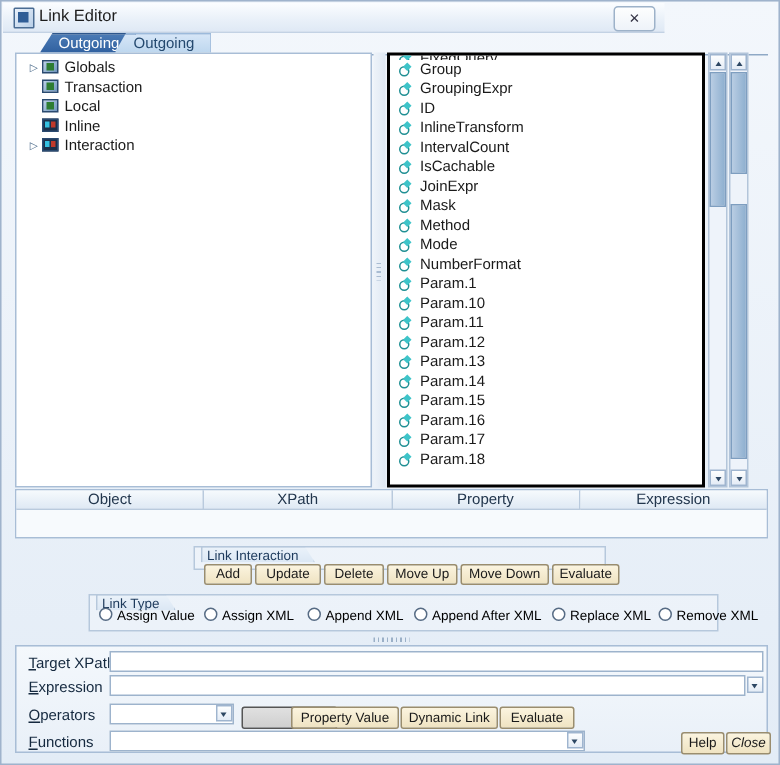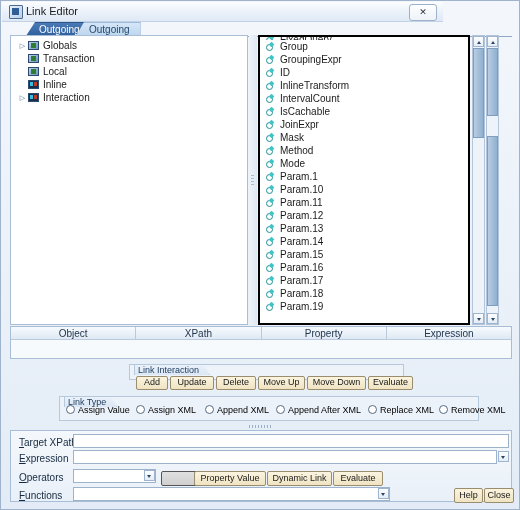--- a/index.html
+++ b/index.html
@@ -280,31 +280,31 @@
           <div class="li"><span class="lico"></span><span>Group</span></div>
           <div class="li"><span class="lico"></span><span>GroupingExpr</span></div>
           <div class="li"><span class="lico"></span><span>ID</span></div>
           <div class="li"><span class="lico"></span><span>InlineTransform</span></div>
           <div class="li"><span class="lico"></span><span>IntervalCount</span></div>
           <div class="li"><span class="lico"></span><span>IsCachable</span></div>
           <div class="li"><span class="lico"></span><span>JoinExpr</span></div>
           <div class="li"><span class="lico"></span><span>Mask</span></div>
           <div class="li"><span class="lico"></span><span>Method</span></div>
           <div class="li"><span class="lico"></span><span>Mode</span></div>
+          <div class="li"><span class="lico"></span><span>NumberFormat</span></div>
           <div class="li"><span class="lico"></span><span>Param.1</span></div>
           <div class="li"><span class="lico"></span><span>Param.10</span></div>
           <div class="li"><span class="lico"></span><span>Param.11</span></div>
           <div class="li"><span class="lico"></span><span>Param.12</span></div>
           <div class="li"><span class="lico"></span><span>Param.13</span></div>
           <div class="li"><span class="lico"></span><span>Param.14</span></div>
           <div class="li"><span class="lico"></span><span>Param.15</span></div>
           <div class="li"><span class="lico"></span><span>Param.16</span></div>
           <div class="li"><span class="lico"></span><span>Param.17</span></div>
           <div class="li"><span class="lico"></span><span>Param.18</span></div>
-          <div class="li"><span class="lico"></span><span>Param.19</span></div>
         </div>
     </div>
 
     <div class="vsb" style="left:462px;top:0;height:290px;">
       <div class="sbtn up" style="top:0;">
           <i></i>
         </div>
       <div class="sbtn dn" style="bottom:0;">
           <i></i>
         </div>
@@ -396,16 +396,16 @@
 
     <div class="flabel" style="left:8px;top:59px;">
       <u>F</u><span>unctions</span>
     </div>
     <input class="finput" style="left: 62px; top: 56px; width: 317px; height: 14px; font-size: 10px; padding: 0px 3px;" value="">
     <div class="combobtn" style="left:367px;top:57px;">
         <i></i>
       </div>
 
     <div class="btn" style="left:443px;top:57px;width:27px;height:13px;line-height:12px;">Help</div>
-    <div class="btn" style="left:473px;top:57px;width:28px;height:13px;line-height:12px;">Close</div>
+    <div class="btn" style="left:473px;top:57px;width:28px;height:13px;line-height:12px;font-style:italic;">Close</div>
   </div>
 
 </div>
 
 </body></html>

